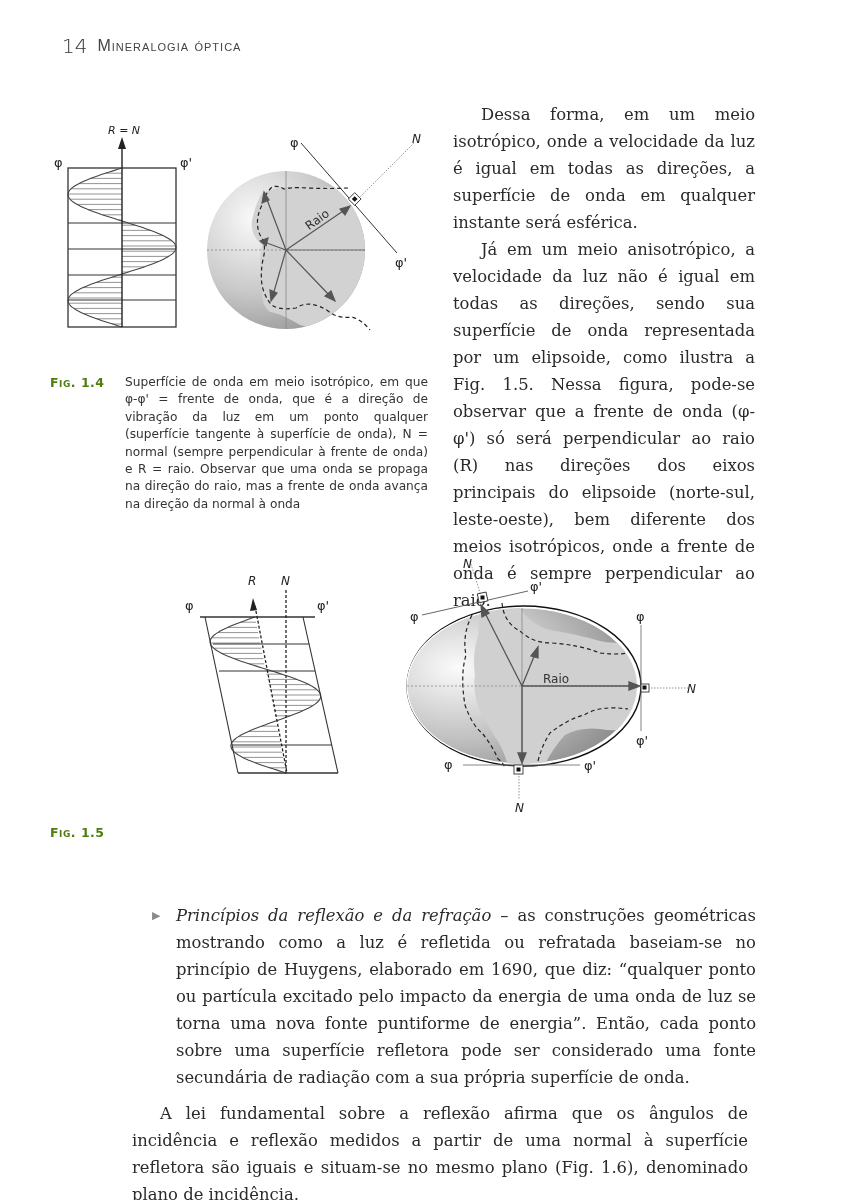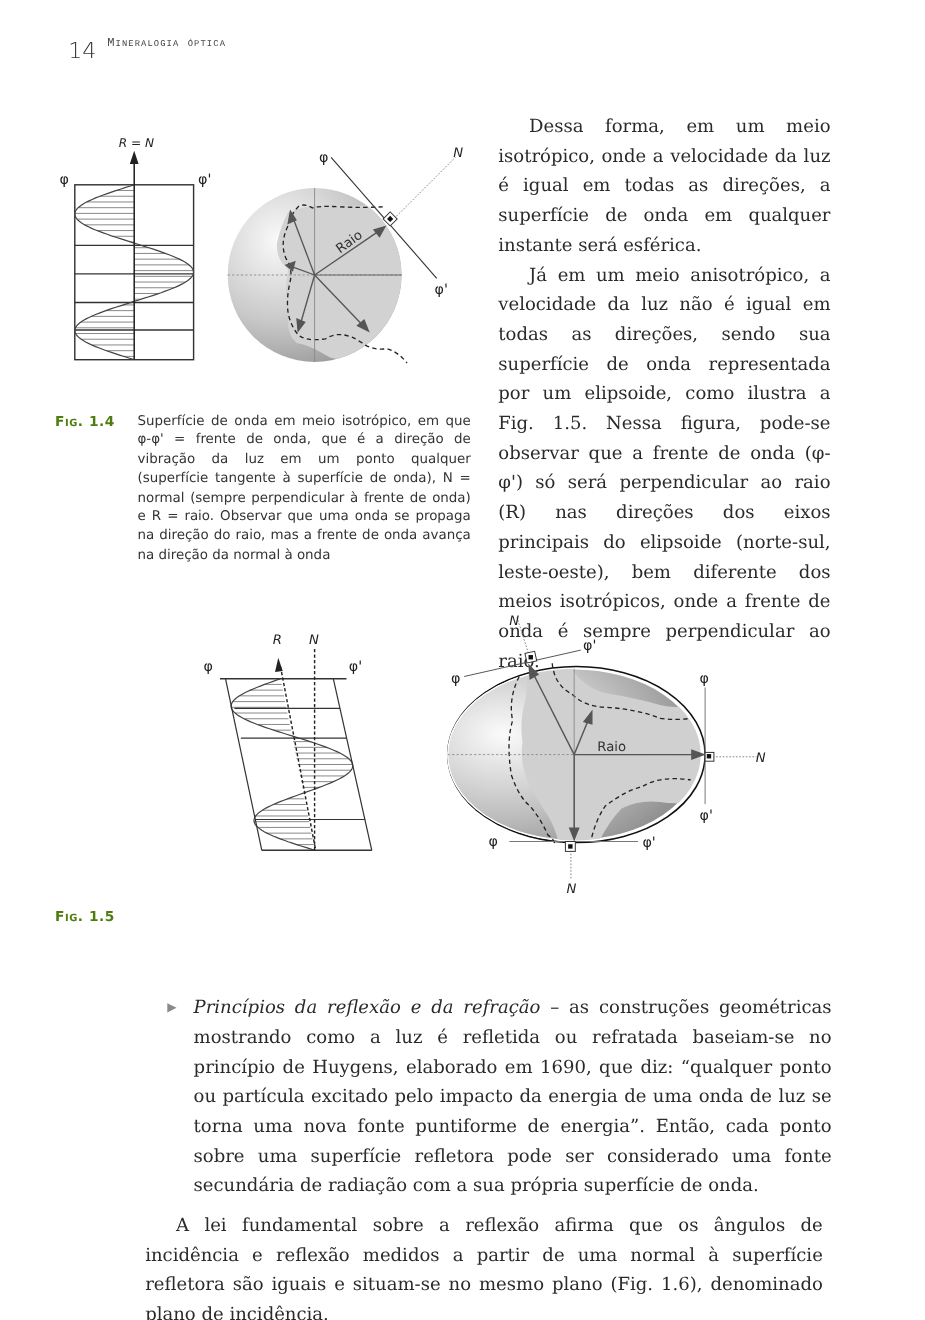--- a/index.html
+++ b/index.html
@@ -1,19 +1,19 @@
 <!DOCTYPE html>
 <html><head>
 <meta charset="utf-8">
 <style>
   html, body { margin: 0; padding: 0; background: #ffffff; }
   body { width: 841px; height: 1200px; position: relative; overflow: hidden; color: #2a2a2a; }
-  .header { position: absolute; left: 62px; top: 34px; display: flex; align-items: flex-start; gap: 10px; }
+  .header { position: absolute; left: 62px; top: 34px; display: flex; align-items: center; gap: 10px; }
   .page-num { font-family: "DejaVu Sans", sans-serif; font-size: 20px; color: #333; font-weight: 300; }
-  .running-title { font-family: Liberation Mono, monospace; font-size: 11px; letter-spacing: 1px; color: #444; font-variant: small-caps; text-transform: none; }
+  .running-title { font-family: Liberation Sans, sans-serif; font-size: 16px; letter-spacing: 1px; color: #444; font-variant: small-caps; text-transform: none; }
 
   .body-text { font-family: "DejaVu Serif", serif; font-size: 16.4px; line-height: 27px; color: #2a2a2a; text-align: justify; }
   .col-right { position: absolute; left: 453px; top: 101px; width: 302px; }
   .col-right p { margin: 0; text-indent: 28px; }
 
   .caption { position: absolute; font-family: "DejaVu Sans", sans-serif; font-size: 12.2px; line-height: 17.4px; color: #333; display: flex; }
   .caption .fig-label { color: #4d7c0f; font-weight: bold; font-variant: small-caps; font-size: 12.5px; letter-spacing: 0.5px; flex: 0 0 auto; }
   .caption .fig-text { text-align: justify; }
   .cap14 { left: 50px; top: 374px; width: 378px; }
   .cap14 .fig-label { width: 75px; }

